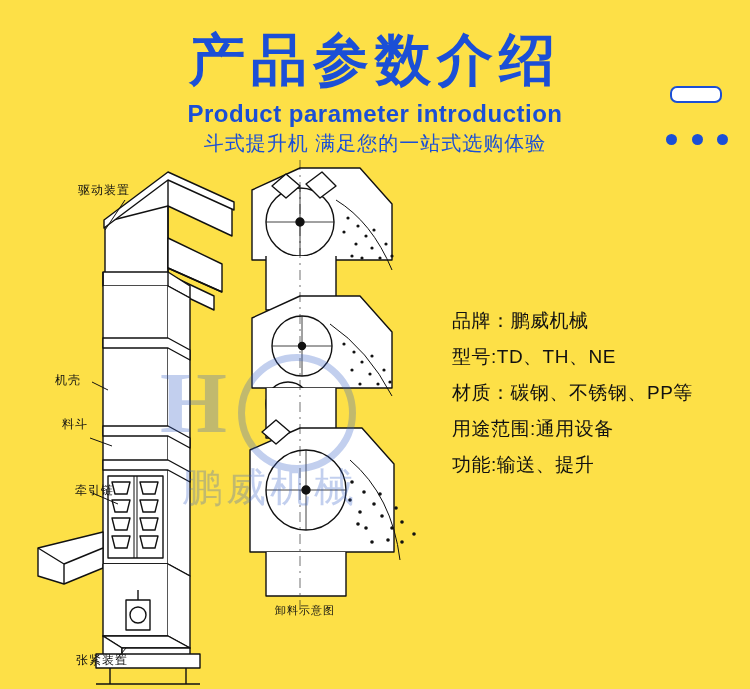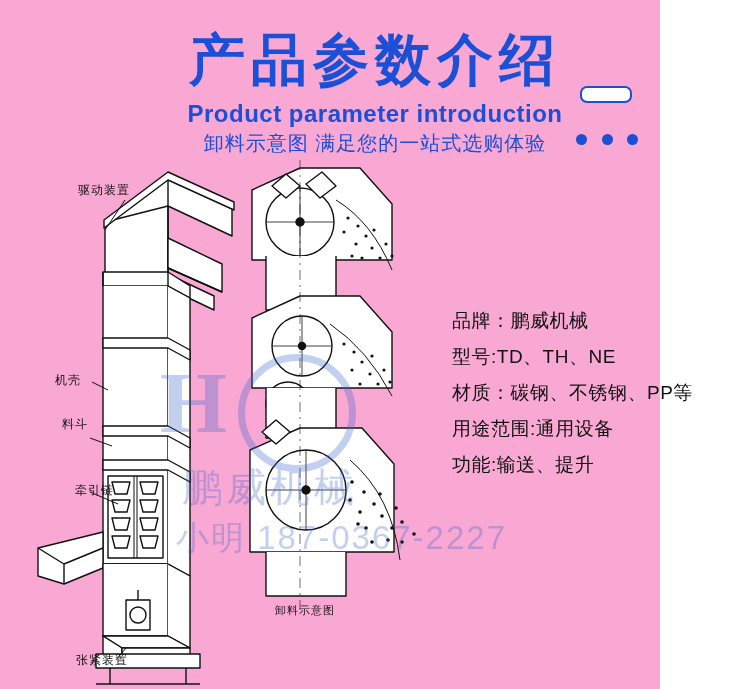--- a/index.html
+++ b/index.html
@@ -9,23 +9,23 @@
   body {
     width: 750px;
     height: 689px;
     background: #ffffff;
     font-family: "Liberation Sans", sans-serif;
     overflow: hidden;
     position: relative;
   }
   .page {
     position: relative;
-    width: 660px;
+    width: 750px;
     height: 689px;
-    background: #f9a8d4;
+    background: #fde047;
   }
 
   
   .header {
     position: absolute;
     left: 0;
     top: 0;
     width: 750px;
     height: 168px;
     text-align: center;
@@ -186,21 +186,21 @@
   }
 </style>
 </head>
 <body>
 
 <div class="page">
 
   <div class="header">
     <div class="title-main">产品参数介绍</div>
     <div class="title-sub-en">Product parameter introduction</div>
-    <div class="title-sub-cn">卸料示意图 满足您的一站式选购体验</div>
+    <div class="title-sub-cn">斗式提升机 满足您的一站式选购体验</div>
   </div>
 
   <div class="deco-bar"></div>
   <div class="deco-dots">
     <span></span>
     <span></span>
     <span></span>
   </div>
 
   <div class="drawing">
@@ -352,21 +352,20 @@
     <div class="label lbl-bucket">料斗</div>
     <div class="label lbl-chain">牵引链</div>
     <div class="label lbl-tension">张紧装置</div>
     <div class="label lbl-unload">卸料示意图</div>
   </div>
 
   <div class="watermark">
     <div class="wm-logo">H</div>
     <div class="wm-circle"></div>
     <div class="wm-cn">鹏威机械</div>
-    <div class="wm-phone">小明 187-0367-2227</div>
   </div>
 
   <div class="specs">
     <div class="spec-row">品牌：鹏威机械</div>
     <div class="spec-row">型号:TD、TH、NE</div>
     <div class="spec-row">材质：碳钢、不锈钢、PP等</div>
     <div class="spec-row">用途范围:通用设备</div>
     <div class="spec-row">功能:输送、提升</div>
   </div>
 

